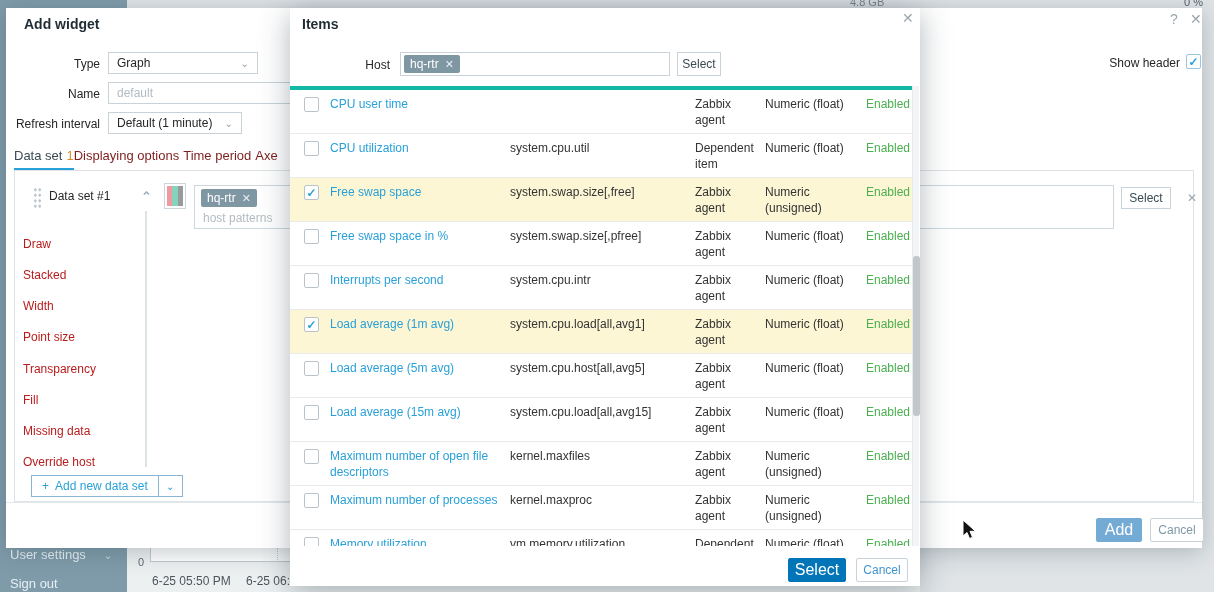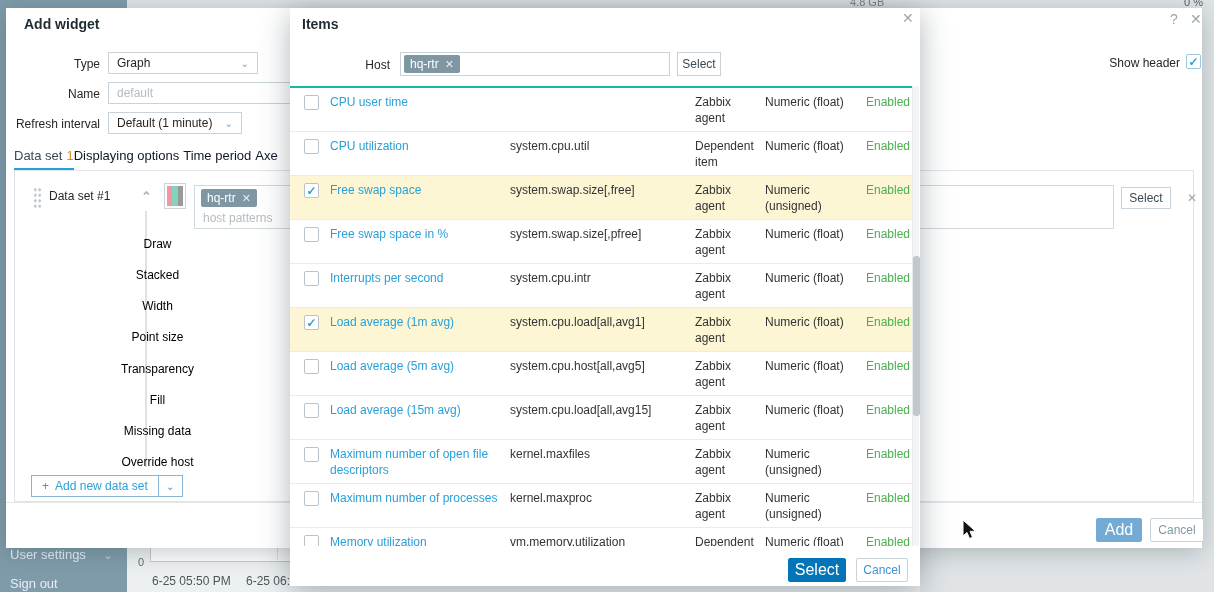--- a/index.html
+++ b/index.html
@@ -47,42 +47,42 @@
   .btn-primary {
     background:#0275b8; color:#fff; border:1px solid #0275b8;
     height:24px; display:inline-flex; align-items:center; justify-content:center;
     font-size:16px; cursor:pointer; border-radius:2px;
   }
   .btn-add { background:#74abd4; border-color:#74abd4; }
   .btn-cancel-lite { color:#7e98a6; border-radius:2px; }
   .btn-cancel-blue { color:#3f93cf; border-radius:2px; }
 
   
-  .tab { color:#0f172a; font-size:13px; cursor:pointer; text-decoration:none; white-space:nowrap; position:relative; padding-bottom:8px; }
+  .tab { color:#7f1d1d; font-size:13px; cursor:pointer; text-decoration:none; white-space:nowrap; position:relative; padding-bottom:8px; }
   .tab.active { color:#3a4a52; }
   .tab.active::after { content:""; position:absolute; left:0; right:0; bottom:0; height:3px; background:#29a0d8; }
   .tab-badge { color:#d98c26; margin-left:4px; }
   .tab.active .tab-badge { color:#d98c26; }
 
   .content-box { border:1px solid #dde3e7; background:#fff; }
 
   
   .drag-dots { width:9px; height:22px;
     background-image:radial-gradient(#bcc6cc 1.3px, transparent 1.4px);
     background-size:4.5px 5.5px; }
   .collapse-chev { color:#9fb3bd; font-size:13px; font-weight:bold; }
   .vline { width:0; border-left:2px solid #dce2e6; }
   .swatch-box { width:22px; height:26px; border:1px solid #ccd5da; background:#fff; padding:2px; }
   .swatch-inner { width:100%; height:100%;
     background:linear-gradient(to right,#f0989d 0 33%,#84d3bf 33% 66%,#9a9a9a 66% 100%); }
   .ms-box { border:1px solid #ced8dd; background:#fff; padding:3px 6px; }
   .tag { background:#7f97a3; color:#fff; border-radius:2px; padding:2px 6px; font-size:12px;
     display:inline-flex; align-items:center; gap:6px; }
   .tag .tag-x { font-size:11px; cursor:pointer; color:#e8eef1; }
-  .opt-label { color:#000000; text-align:center; }
+  .opt-label { color:#b91c1c; text-align:left; }
 
   .split-btn { display:inline-flex; height:22px; }
   .split-btn .main { border:1px solid #88b5d6; color:#29a0d8; background:#fff;
     display:inline-flex; align-items:center; padding:0 10px; gap:6px; cursor:pointer; }
   .split-btn .caret { border:1px solid #88b5d6; border-left:none; color:#29a0d8; width:24px;
     display:inline-flex; align-items:center; justify-content:center; cursor:pointer; font-size:10px; }
 
   .footer-bar { border-top:1px solid #e3e8eb; background:#fff; }
 
   
@@ -233,21 +233,21 @@
   <div class="abs text-input" style="left:110px; top:44px; width:270px; height:24px; padding:0 3px;">
     <span class="tag">
       <span>hq-rtr</span>
       <span class="tag-x">✕</span>
     </span>
   </div>
   <div class="abs btn-ghost" style="left:387px; top:44px; width:44px;">
     <span>Select</span>
   </div>
 
-  <div class="abs" style="left:0; top:78px; width:622px; height:492px; border-top:2px solid #14b8a6; overflow:hidden;" id="rows-host">
+  <div class="abs" style="left:0; top:78px; width:622px; height:492px; border-top:4px solid #14b8a6; overflow:hidden;" id="rows-host">
   <div class="irow">
     <span class="cell c-cb cb"></span>
     <a class="cell c-name">CPU user time</a>
     <span class="cell c-type">Zabbix agent</span>
     <span class="cell c-vt">Numeric (float)</span>
     <span class="cell c-status">Enabled</span>
   </div>
 
   <div class="irow">
     <span class="cell c-cb cb"></span>

